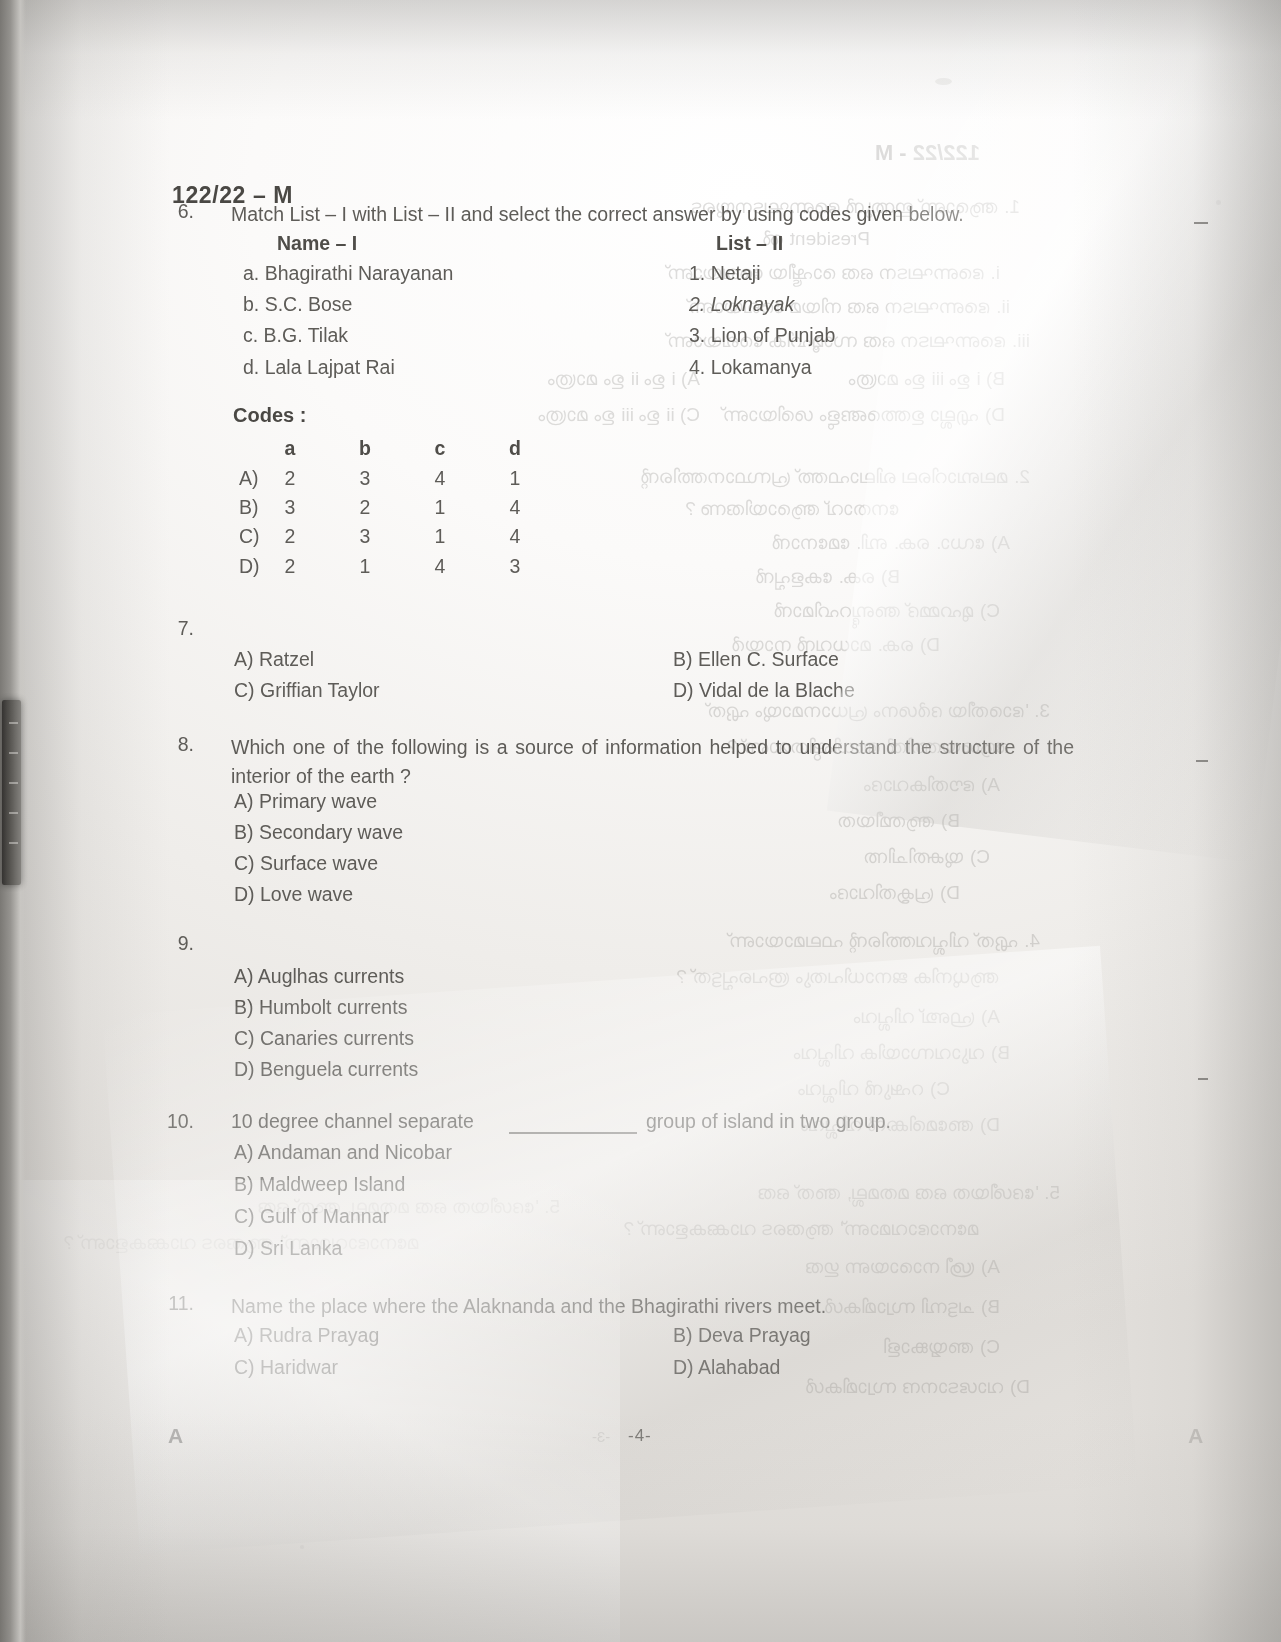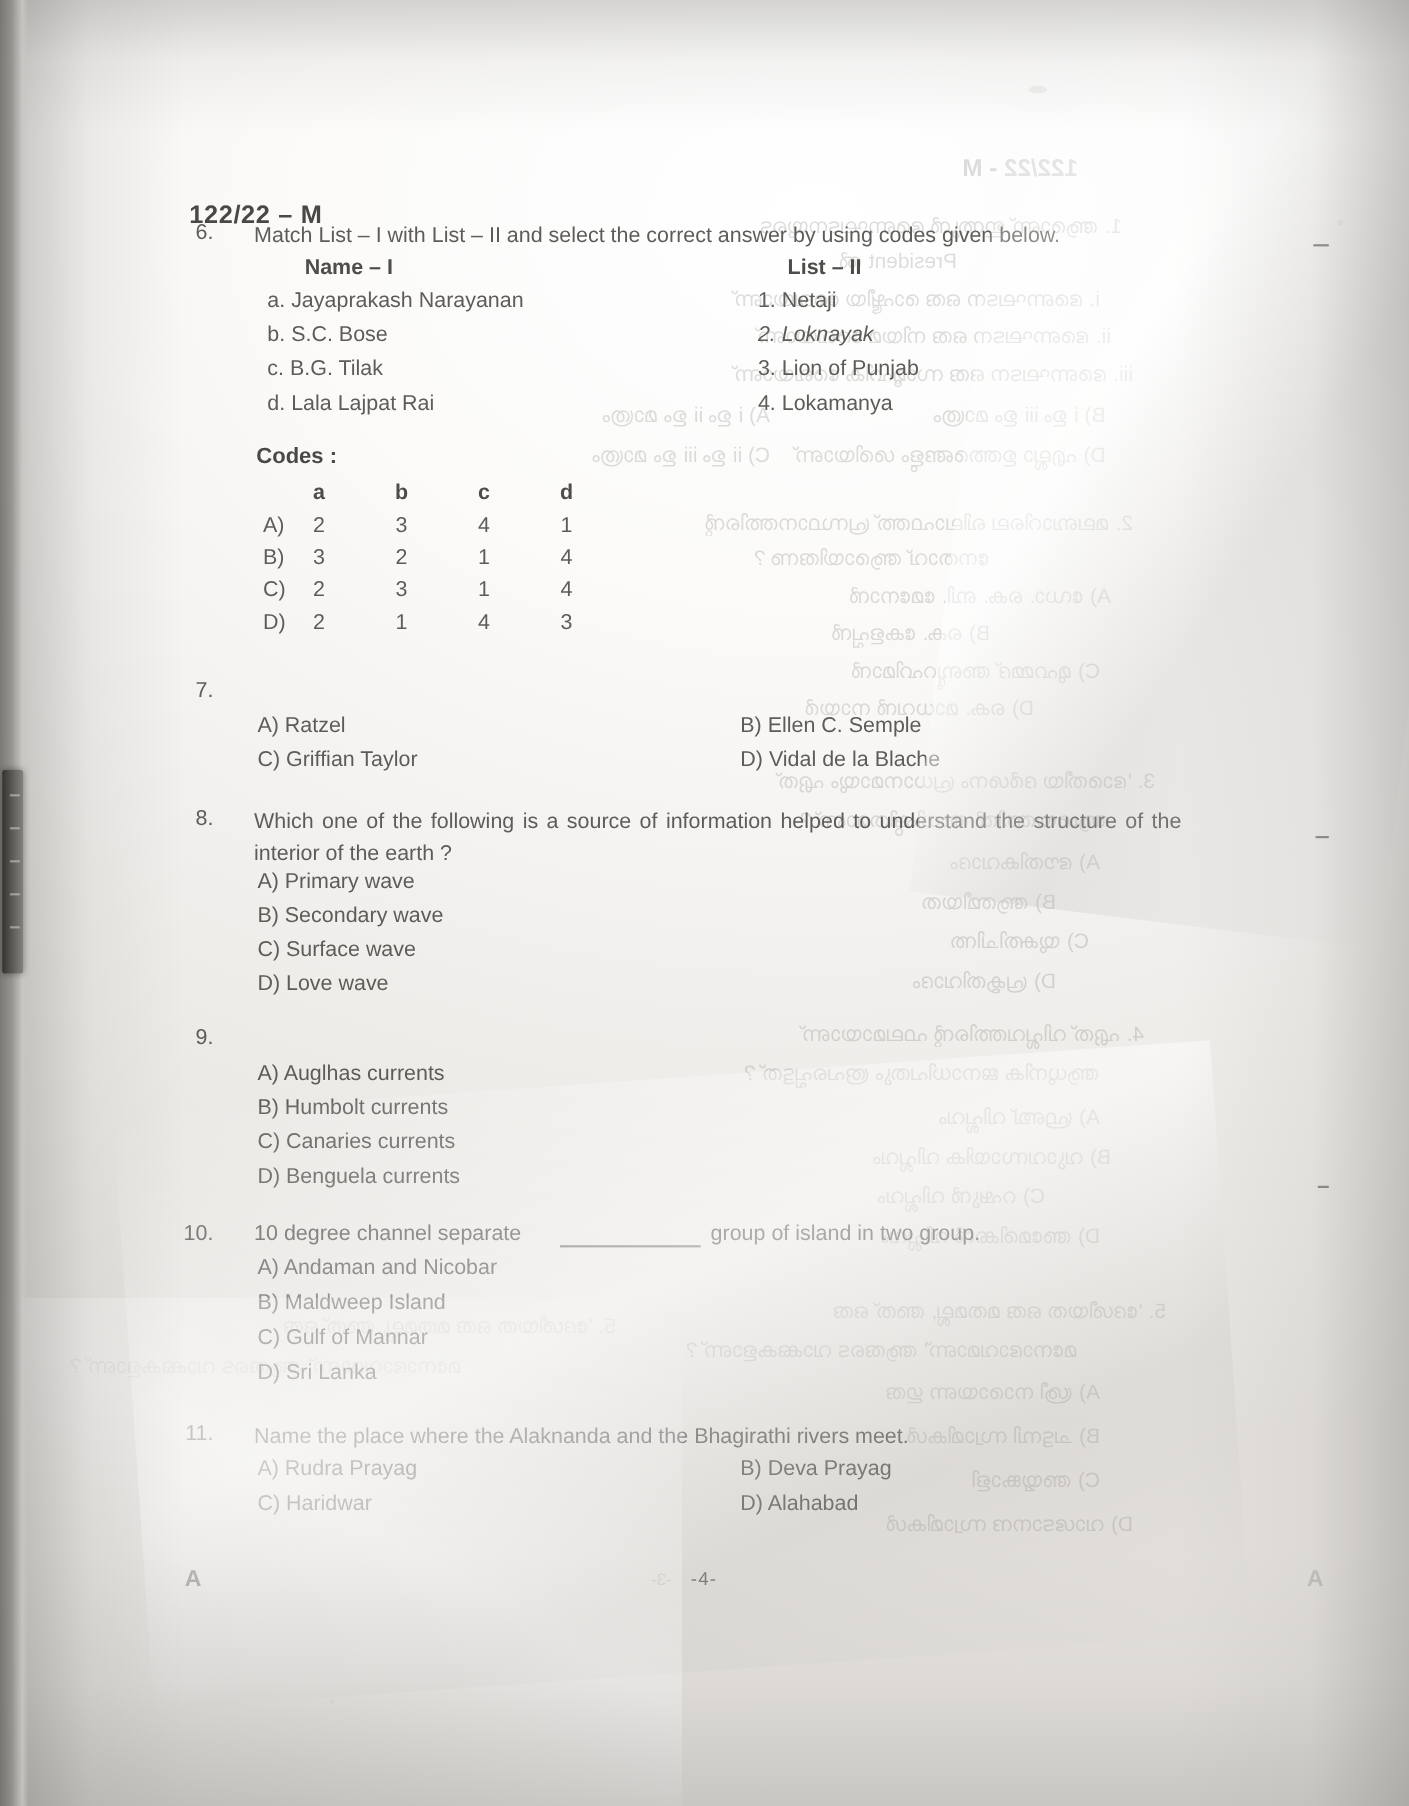--- a/index.html
+++ b/index.html
@@ -283,21 +283,21 @@
   <div class="content">
 
     <div class="doc-code">122/22 – M</div>
 
     <div class="qnum" style="left:152px; top:200px; width:42px;">6.</div>
     <div class="qtext" style="left:231px; top:200px; width:850px;">Match List – I with List – II and select the correct answer by using codes given below.</div>
 
     <div class="listhdr" style="left:277px; top:232px;">Name – I</div>
     <div class="listhdr" style="left:716px; top:232px;">List – II</div>
 
-    <div class="item" style="left:243px; top:262px;">a. Jayaprakash Narayanan</div>
+    <div class="item" style="left:243px; top:262px;">a. Bhagirathi Narayanan</div>
     <div class="item" style="left:243px; top:293px;">b. S.C. Bose</div>
     <div class="item" style="left:243px; top:324px;">c. B.G. Tilak</div>
     <div class="item" style="left:243px; top:356px;">d. Lala Lajpat Rai</div>
 
     <div class="item" style="left:689px; top:262px;">1. Netaji</div>
     <div class="item" style="left:689px; top:293px;font-style:italic;">2. Loknayak</div>
     <div class="item" style="left:689px; top:324px;">3. Lion of Punjab</div>
     <div class="item" style="left:689px; top:356px;">4. Lokamanya</div>
 
     <div class="codes-label" style="left:233px; top:404px;">Codes :</div>
@@ -326,21 +326,21 @@
     <div class="codecell" style="left:500px; top:525px;">4</div>
 
     <div class="coderow-label" style="left:239px; top:555px;">D)</div>
     <div class="codecell" style="left:275px; top:555px;">2</div>
     <div class="codecell" style="left:350px; top:555px;">1</div>
     <div class="codecell" style="left:425px; top:555px;">4</div>
     <div class="codecell" style="left:500px; top:555px;">3</div>
 
     <div class="qnum" style="left:152px; top:617px; width:42px;">7.</div>
     <div class="opt" style="left:234px; top:648px;">A)  Ratzel</div>
-    <div class="opt" style="left:673px; top:648px;">B)  Ellen C. Semple</div>
+    <div class="opt" style="left:673px; top:648px;">B)  Ellen C. Surface</div>
     <div class="opt" style="left:234px; top:679px;">C)  Griffian Taylor</div>
     <div class="opt" style="left:673px; top:679px;">D)  Vidal de la Blache</div>
 
     <div class="qnum" style="left:152px; top:733px; width:42px;">8.</div>
     <div class="qtext justify" style="left:231px; top:733px; width:843px;">Which one of the following is a source of information helped to understand the structure of the interior of the earth ?</div>
     <div class="opt" style="left:234px; top:790px;">A)  Primary wave</div>
     <div class="opt" style="left:234px; top:821px;">B)  Secondary wave</div>
     <div class="opt" style="left:234px; top:852px;">C)  Surface wave</div>
     <div class="opt" style="left:234px; top:883px;">D)  Love wave</div>
 

